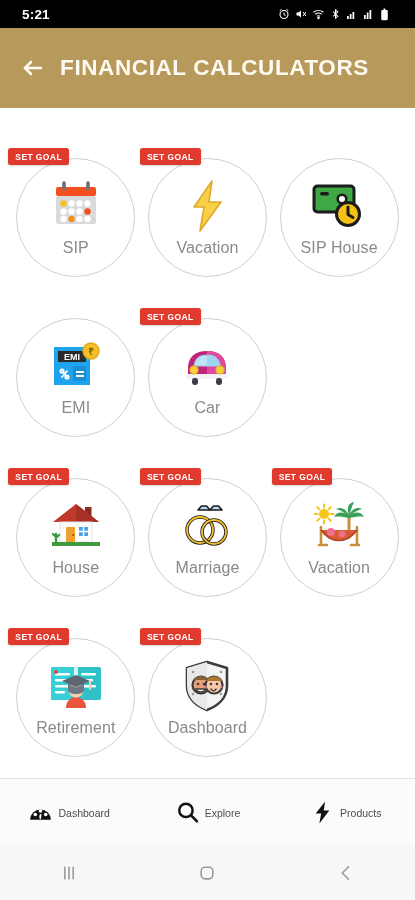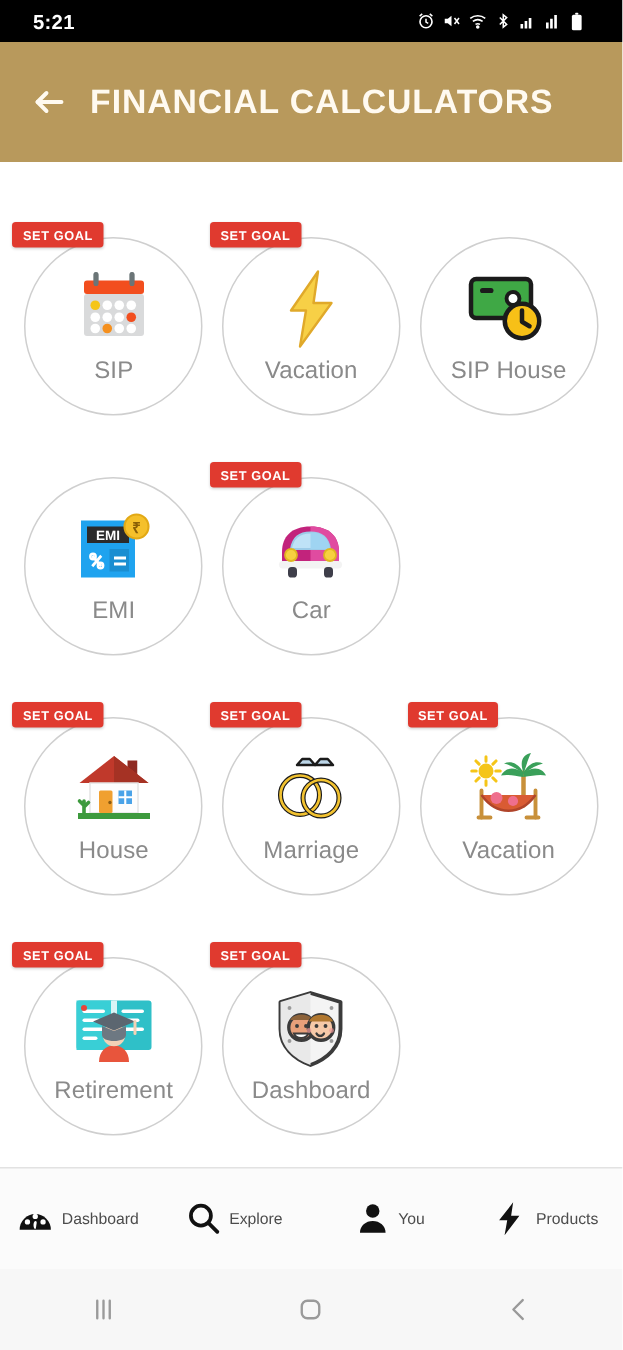--- a/index.html
+++ b/index.html
@@ -386,27 +386,20 @@
   </div>
   <div class="navitem">
     <svg width="25" height="25" viewBox="0 0 24 24" fill="none" stroke="#111" stroke-width="2.4" stroke-linecap="round">
         <circle cx="10.5" cy="10" r="6.4"></circle>
         <path d="M15.4 14.8 21 20.4"></path>
       </svg>
     <span class="navlabel">Explore</span>
   </div>
   <div class="navitem">
     <svg width="25" height="25" viewBox="0 0 24 24" fill="#111">
-        <circle cx="12" cy="7" r="4.3"></circle>
-        <path d="M3.8 21c0-4.5 3.7-7.6 8.2-7.6s8.2 3.1 8.2 7.6z"></path>
-      </svg>
-    <span class="navlabel">You</span>
-  </div>
-  <div class="navitem">
-    <svg width="25" height="25" viewBox="0 0 24 24" fill="#111">
         <path d="M14.5 1.5 5.5 13h5.2L9 22.5 18.5 10h-5.3z"></path>
       </svg>
     <span class="navlabel">Products</span>
   </div>
 </div>
 
 <div class="androidnav">
   <div>
     <svg width="20" height="20" viewBox="0 0 24 24" stroke="#9a9a9a" stroke-width="1.9" stroke-linecap="round">
         <path d="M7 5v14M12 5v14M17 5v14"></path>

